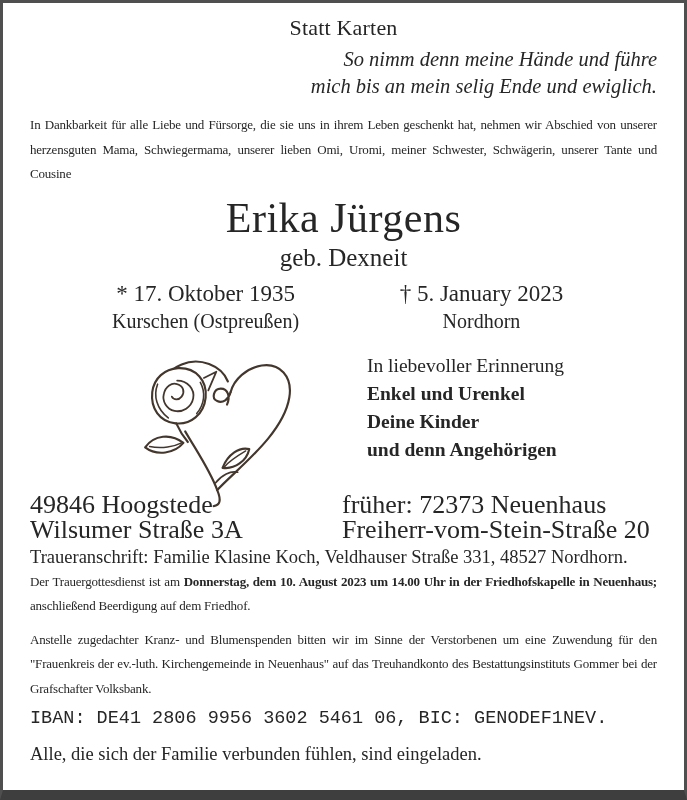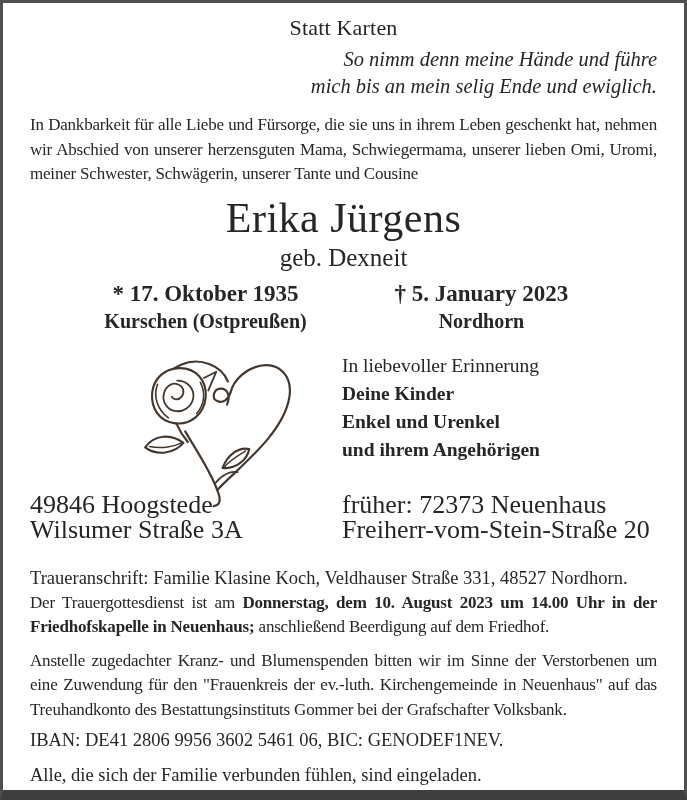--- a/index.html
+++ b/index.html
@@ -22,47 +22,47 @@
     border:3px solid var(--border);
     border-bottom:10px solid var(--bottom-bar);
     padding:12px 27px 0 27px;
     overflow:hidden;
     position:relative;
   }
   .center{text-align:center;}
   .statt{font-size:22px;line-height:26px;letter-spacing:.2px;}
   .verse{font-style:italic;font-size:20.5px;line-height:27px;margin-top:5px;text-align:right;}
   .para{
-    font-size:17px;line-height:24.5px;
+    font-size:13px;line-height:24.5px;
     text-align:justify;letter-spacing:-0.2px;
   }
   .intro{margin-top:13px;}
   .name{font-size:42px;line-height:48px;margin-top:7px;letter-spacing:.5px;}
   .maiden{font-size:25px;line-height:30px;margin-top:1px;}
   .dates-row{
     display:flex;justify-content:center;margin-top:7px;
   }
-  .dates-col{width:44%;text-align:center;font-weight:bold;}
+  .dates-col{width:44%;text-align:center;}
   .date-line{font-size:23px;line-height:28px;}
   .place-line{font-size:20px;line-height:26px;}
   .art-row{
-    display:flex;margin-top:8px;height:148px;
+    display:flex;margin-top:8px;height:148px;gap:25px;
   }
   .art-wrap{width:312px;padding-left:100px;overflow:visible;}
   .art-wrap svg{overflow:visible;display:block;}
   .remembrance{padding-top:10px;font-size:19.5px;line-height:28px;}
   .remembrance .bold-line{font-weight:bold;}
   .addr-row{display:flex;margin-top:2px;}
   .addr-col-left{width:312px;}
   .addr-col-right{flex:1;}
   .addr-line{font-size:26px;line-height:25px;}
-  .trauer{margin-top:24px;font-size:18.5px;line-height:24px;}
+  .trauer{margin-top:3px;font-size:18.5px;line-height:24px;}
   .service{margin-top:1px;}
   .donation{margin-top:9px;}
-  .iban{margin-top:6px;font-size:18.5px;line-height:24px;}
+  .iban{margin-top:6px;font-size:18.5px;line-height:24px;font-family:Liberation Mono, monospace;}
   .closing{margin-top:11px;font-size:18.5px;line-height:24px;}
   b{font-weight:bold;}
 </style>
 </head>
 <body>
 
 <div class="sheet">
 
   <div class="statt center">Statt Karten</div>
 
@@ -114,23 +114,23 @@
         <path d="M53 43 C65 43 73 53 71 63 C69 73 59 79 50 77 C41 75 36 66 38 58 C40 49 47 45 53 47 C60 49 62 56 58 61 C55 65 49 65 47 61" stroke-width="2"></path>
 
         <path d="M31 47 C26 60 30 75 43 85" stroke-width="1.8"></path>
         <path d="M79 45 C85 56 84 69 75 80" stroke-width="1.8"></path>
 
         <path d="M52 91 C56 100 60 106 65 112"></path>
       </svg>
     </div>
     <div class="remembrance">
       <div>In liebevoller Erinnerung</div>
+      <div class="bold-line">Enkel und Urenkel</div>
       <div class="bold-line">Deine Kinder</div>
-      <div class="bold-line">Enkel und Urenkel</div>
-      <div class="bold-line">und ihrem Angehörigen</div>
+      <div class="bold-line">und denn Angehörigen</div>
     </div>
   </div>
 
   <div class="addr-row">
     <div class="addr-col-left">
       <div class="addr-line">49846 Hoogstede</div>
       <div class="addr-line">Wilsumer Straße 3A</div>
     </div>
     <div class="addr-col-right">
       <div class="addr-line">früher: 72373 Neuenhaus</div>

